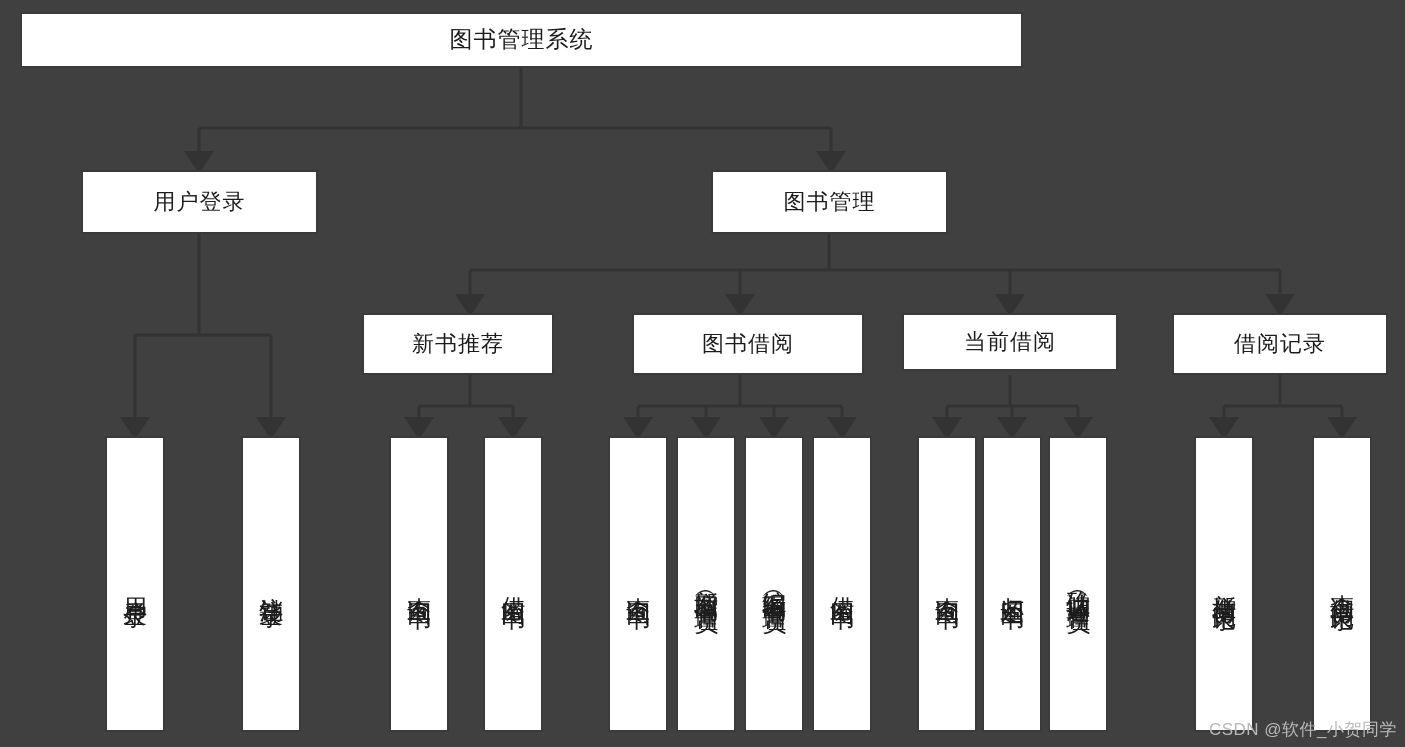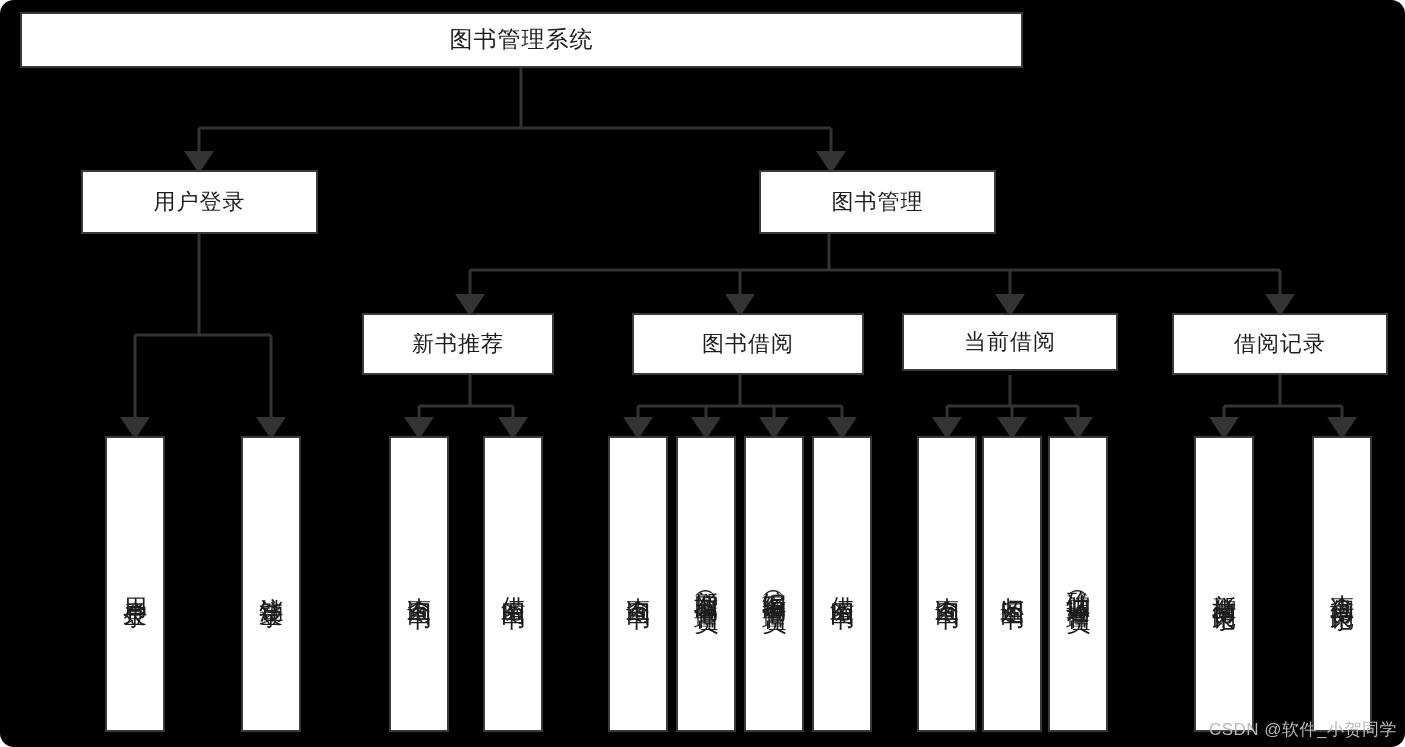--- a/index.html
+++ b/index.html
@@ -4,23 +4,22 @@
 <style>
   html,body{margin:0;padding:0;background:#ffffff;}
   body{
     font-family:"Liberation Sans","DejaVu Sans",sans-serif;
     color:#1a1a1a;
   }
   #canvas{
     position:relative;
     width:1405px;
     height:747px;
-    background:#000000;
+    background:#404040;
     overflow:hidden;
-    border-radius:14px;
   }
   svg#wires{
     position:absolute;
     left:0; top:0;
     width:1405px;
     height:747px;
     pointer-events:none;
   }
   .node{
     position:absolute;
@@ -127,21 +126,21 @@
     </g>
   </svg>
 
   <div class="node root" style="left:20px; top:12px; width:1003px; height:56px;">
     <span class="label">图书管理系统</span>
   </div>
 
   <div class="node lvl2" style="left:81px; top:170px; width:237px; height:64px;">
     <span class="label">用户登录</span>
   </div>
-  <div class="node lvl2" style="left:711px; top:170px; width:237px; height:64px;margin-left:48px;">
+  <div class="node lvl2" style="left:711px; top:170px; width:237px; height:64px;">
     <span class="label">图书管理</span>
   </div>
 
   <div class="node lvl2" style="left:362px; top:313px; width:192px; height:62px;">
     <span class="label">新书推荐</span>
   </div>
   <div class="node lvl2" style="left:632px; top:313px; width:232px; height:62px;align-items:center;">
     <span class="label">图书借阅</span>
   </div>
   <div class="node lvl2" style="left:902px; top:313px; width:216px; height:58px;">

